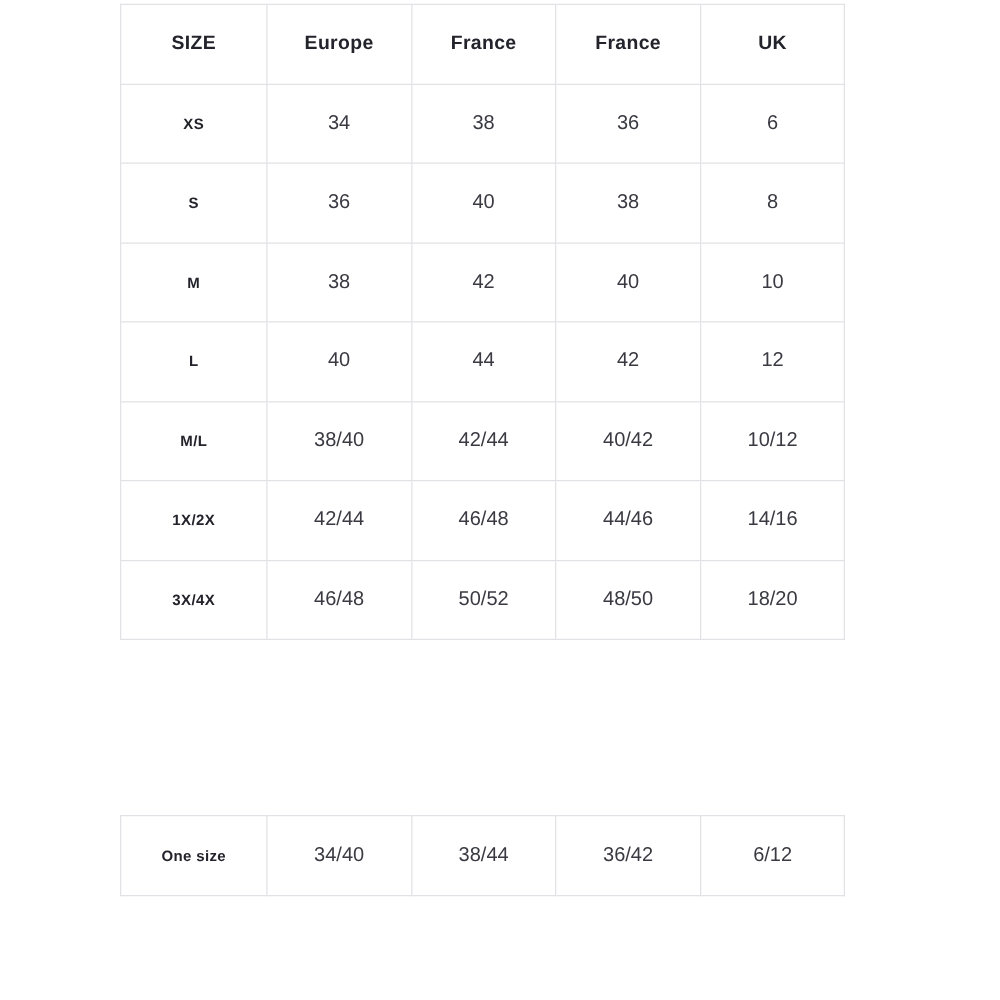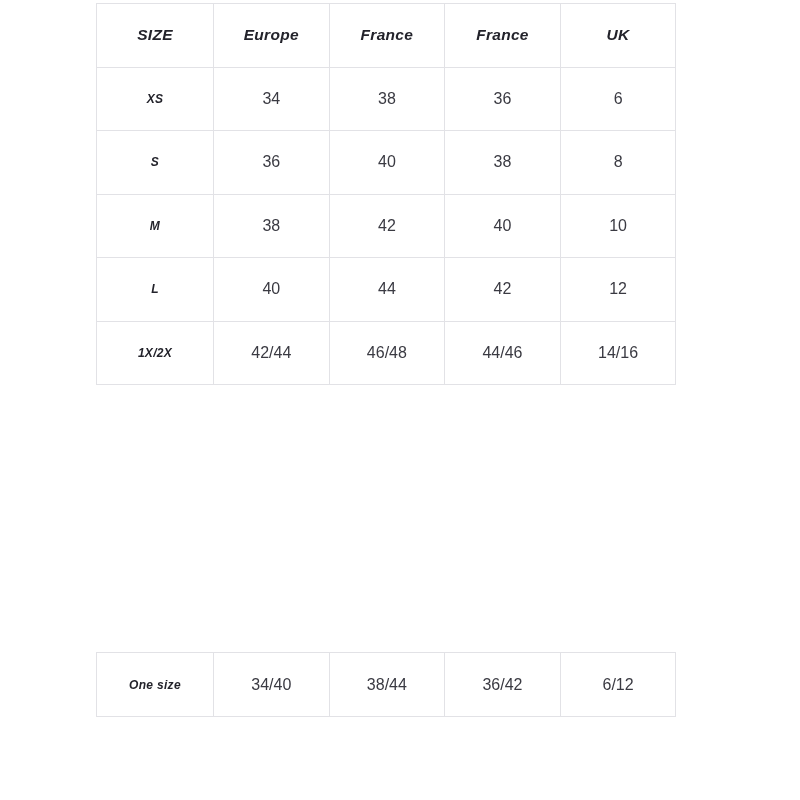--- a/index.html
+++ b/index.html
@@ -46,21 +46,20 @@
   .primary table.size-table td,
   .primary table.size-table th { height: 62.5px; }
   .secondary table.size-table td,
   .secondary table.size-table th { height: 63px; }
 
   table.size-table th,
   table.size-table td.rowhead {
     font-weight: bold;
     color: #23232b;
     letter-spacing: 0.3px;
-    font-style: italic;
   }
   table.size-table th { font-size: 15.5px; }
   table.size-table td.rowhead { font-size: 12px; }
 
   col.c-label { width: 117px; }
   col.c-val { width: 115.6px; }
 </style>
 </head>
 <body>
 
@@ -107,25 +106,39 @@
           <td>10</td>
         </tr>
         <tr>
           <td class="rowhead">L</td>
           <td>40</td>
           <td>44</td>
           <td>42</td>
           <td>12</td>
         </tr>
         <tr>
+          <td class="rowhead">M/L</td>
+          <td>38/40</td>
+          <td>42/44</td>
+          <td>40/42</td>
+          <td>10/12</td>
+        </tr>
+        <tr>
           <td class="rowhead">1X/2X</td>
           <td>42/44</td>
           <td>46/48</td>
           <td>44/46</td>
           <td>14/16</td>
+        </tr>
+        <tr>
+          <td class="rowhead">3X/4X</td>
+          <td>46/48</td>
+          <td>50/52</td>
+          <td>48/50</td>
+          <td>18/20</td>
         </tr>
       </tbody>
     </table>
   </div>
 
   <div class="table-wrap secondary">
     <table class="size-table">
       <colgroup>
         <col class="c-label">
           <col class="c-val">

